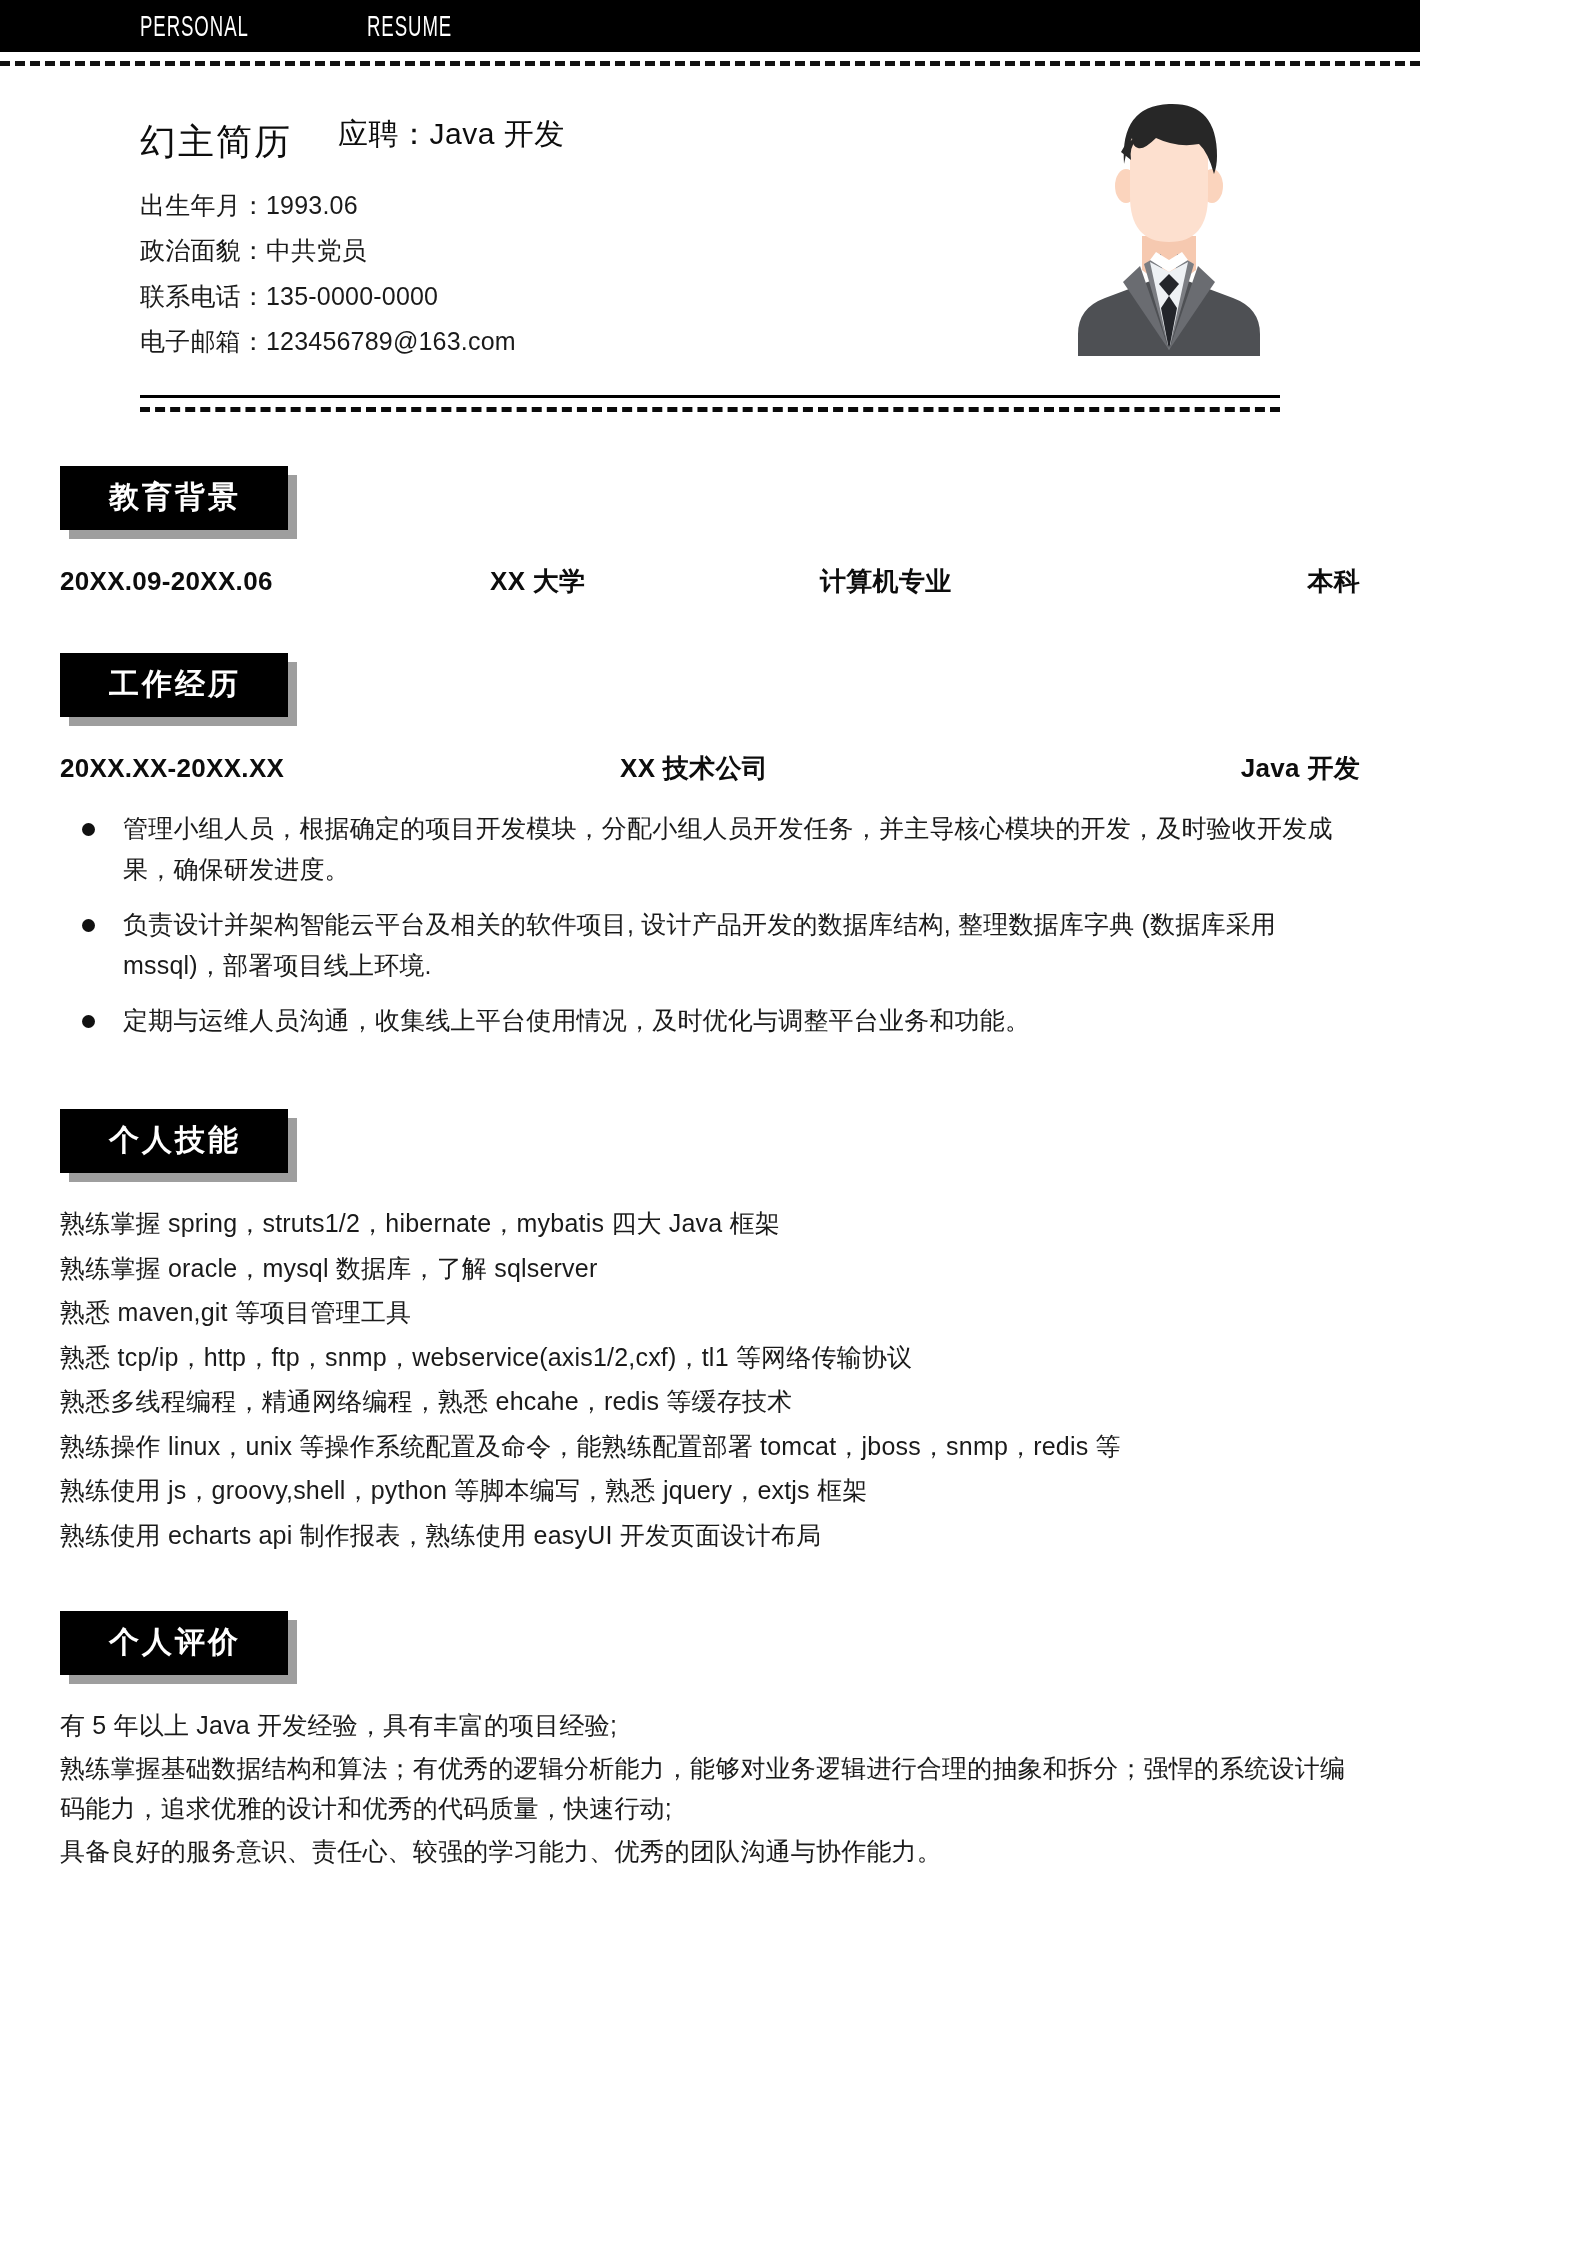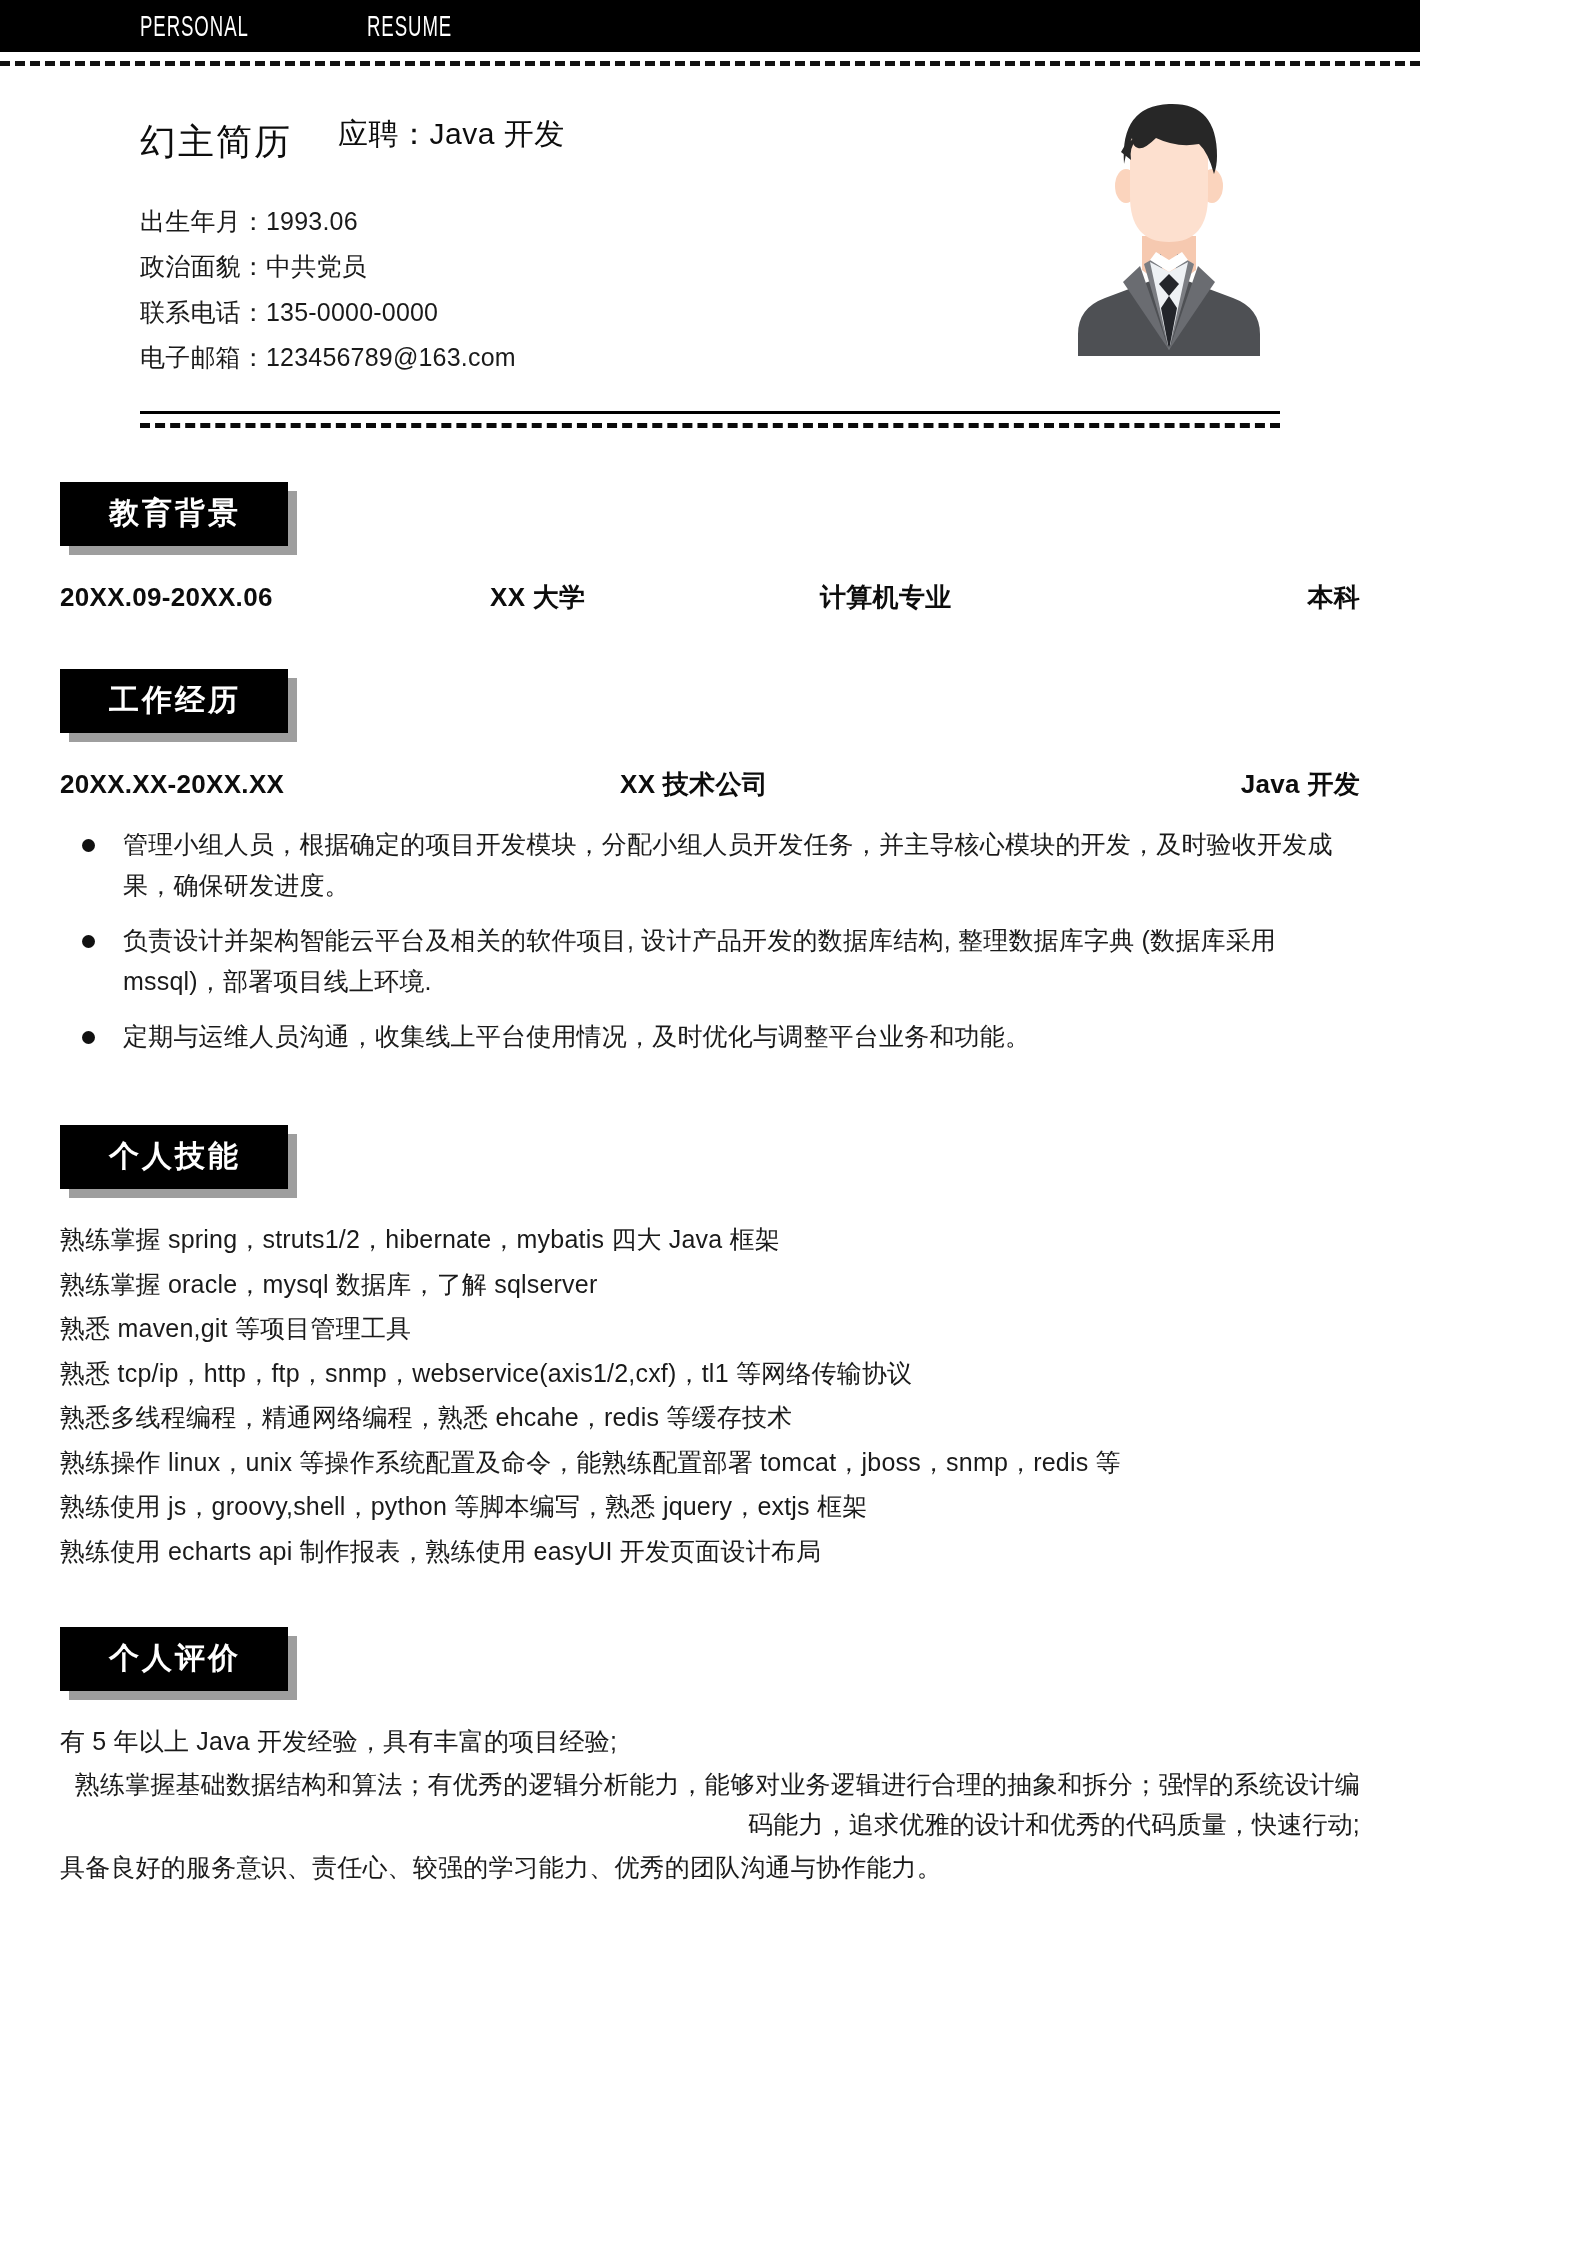--- a/index.html
+++ b/index.html
@@ -58,21 +58,21 @@
     color:#0d0d0d;
   }
   .applying {
     font-size:30px;
     font-weight:400;
     color:#0d0d0d;
     padding-bottom:6px;
     letter-spacing:.5px;
   }
   .contact-block {
-    margin-top:42px;
+    margin-top:26px;
     display:flex;
     flex-direction:column;
     gap:9px;
   }
   .contact-line {
     font-size:25px;
     color:#1a1a1a;
     line-height:1.45;
     letter-spacing:.2px;
   }
@@ -168,21 +168,21 @@
   }
 
   
   .text-lines { margin-top:28px; }
   .text-line {
     font-size:25px;
     line-height:1.78;
     color:#1a1a1a;
     letter-spacing:.2px;
   }
-  .text-line.wrapline { line-height:1.62;text-align:right; }
+  .text-line.wrapline { line-height:1.62; }
   .pad-bottom { height:180px; }
 </style>
 </head>
 <body>
 
 <div class="page">
 
   <div class="top-banner">
     <div class="banner-word">PERSONAL</div>
     <div class="banner-word">RESUME</div>

